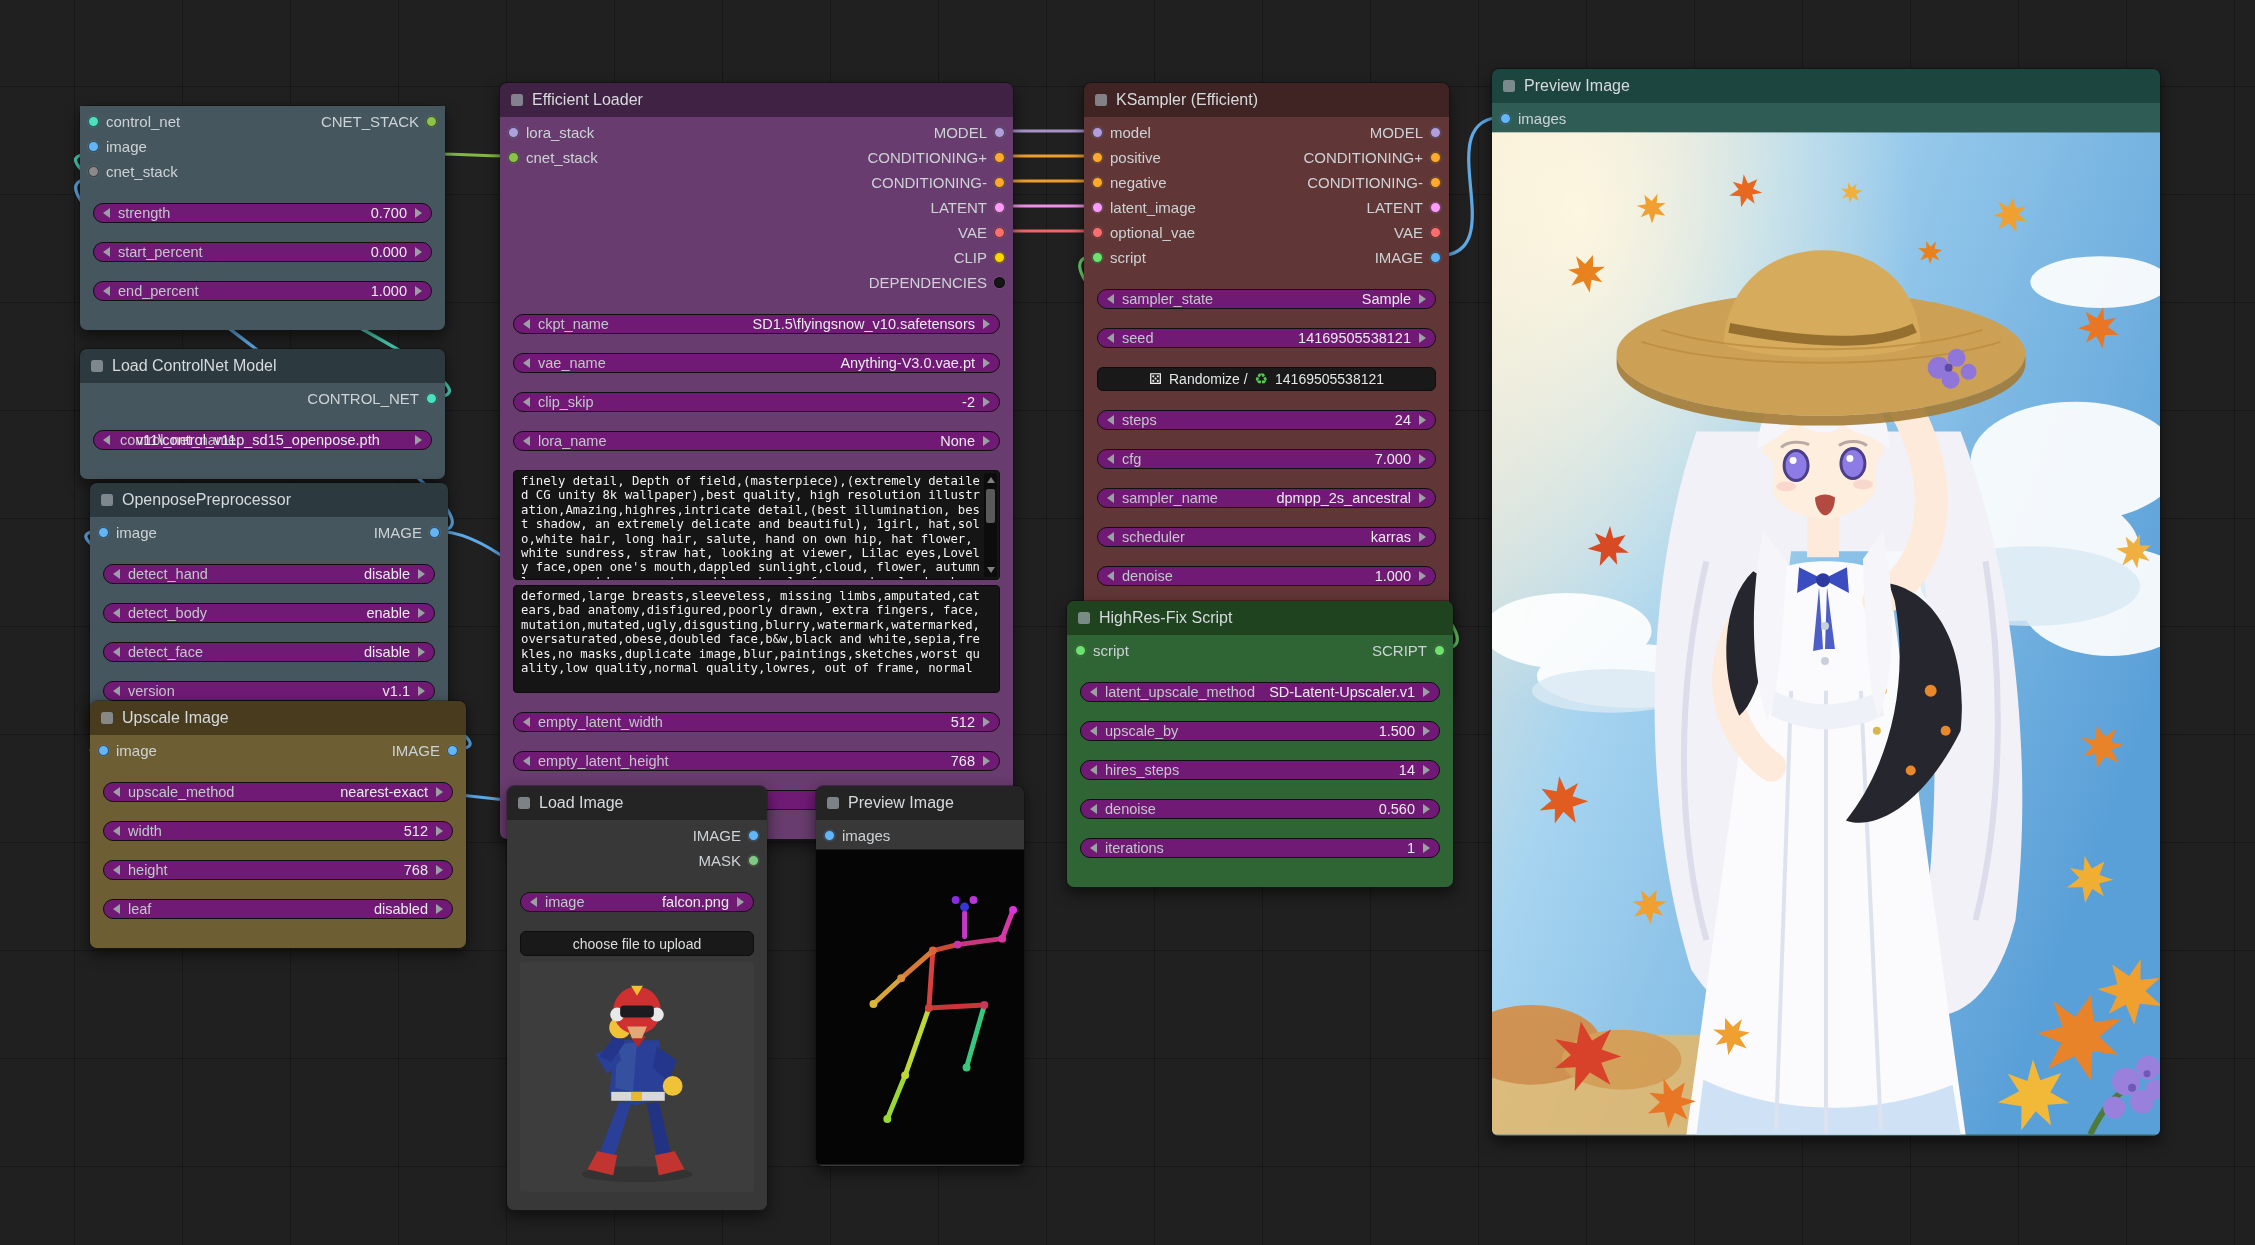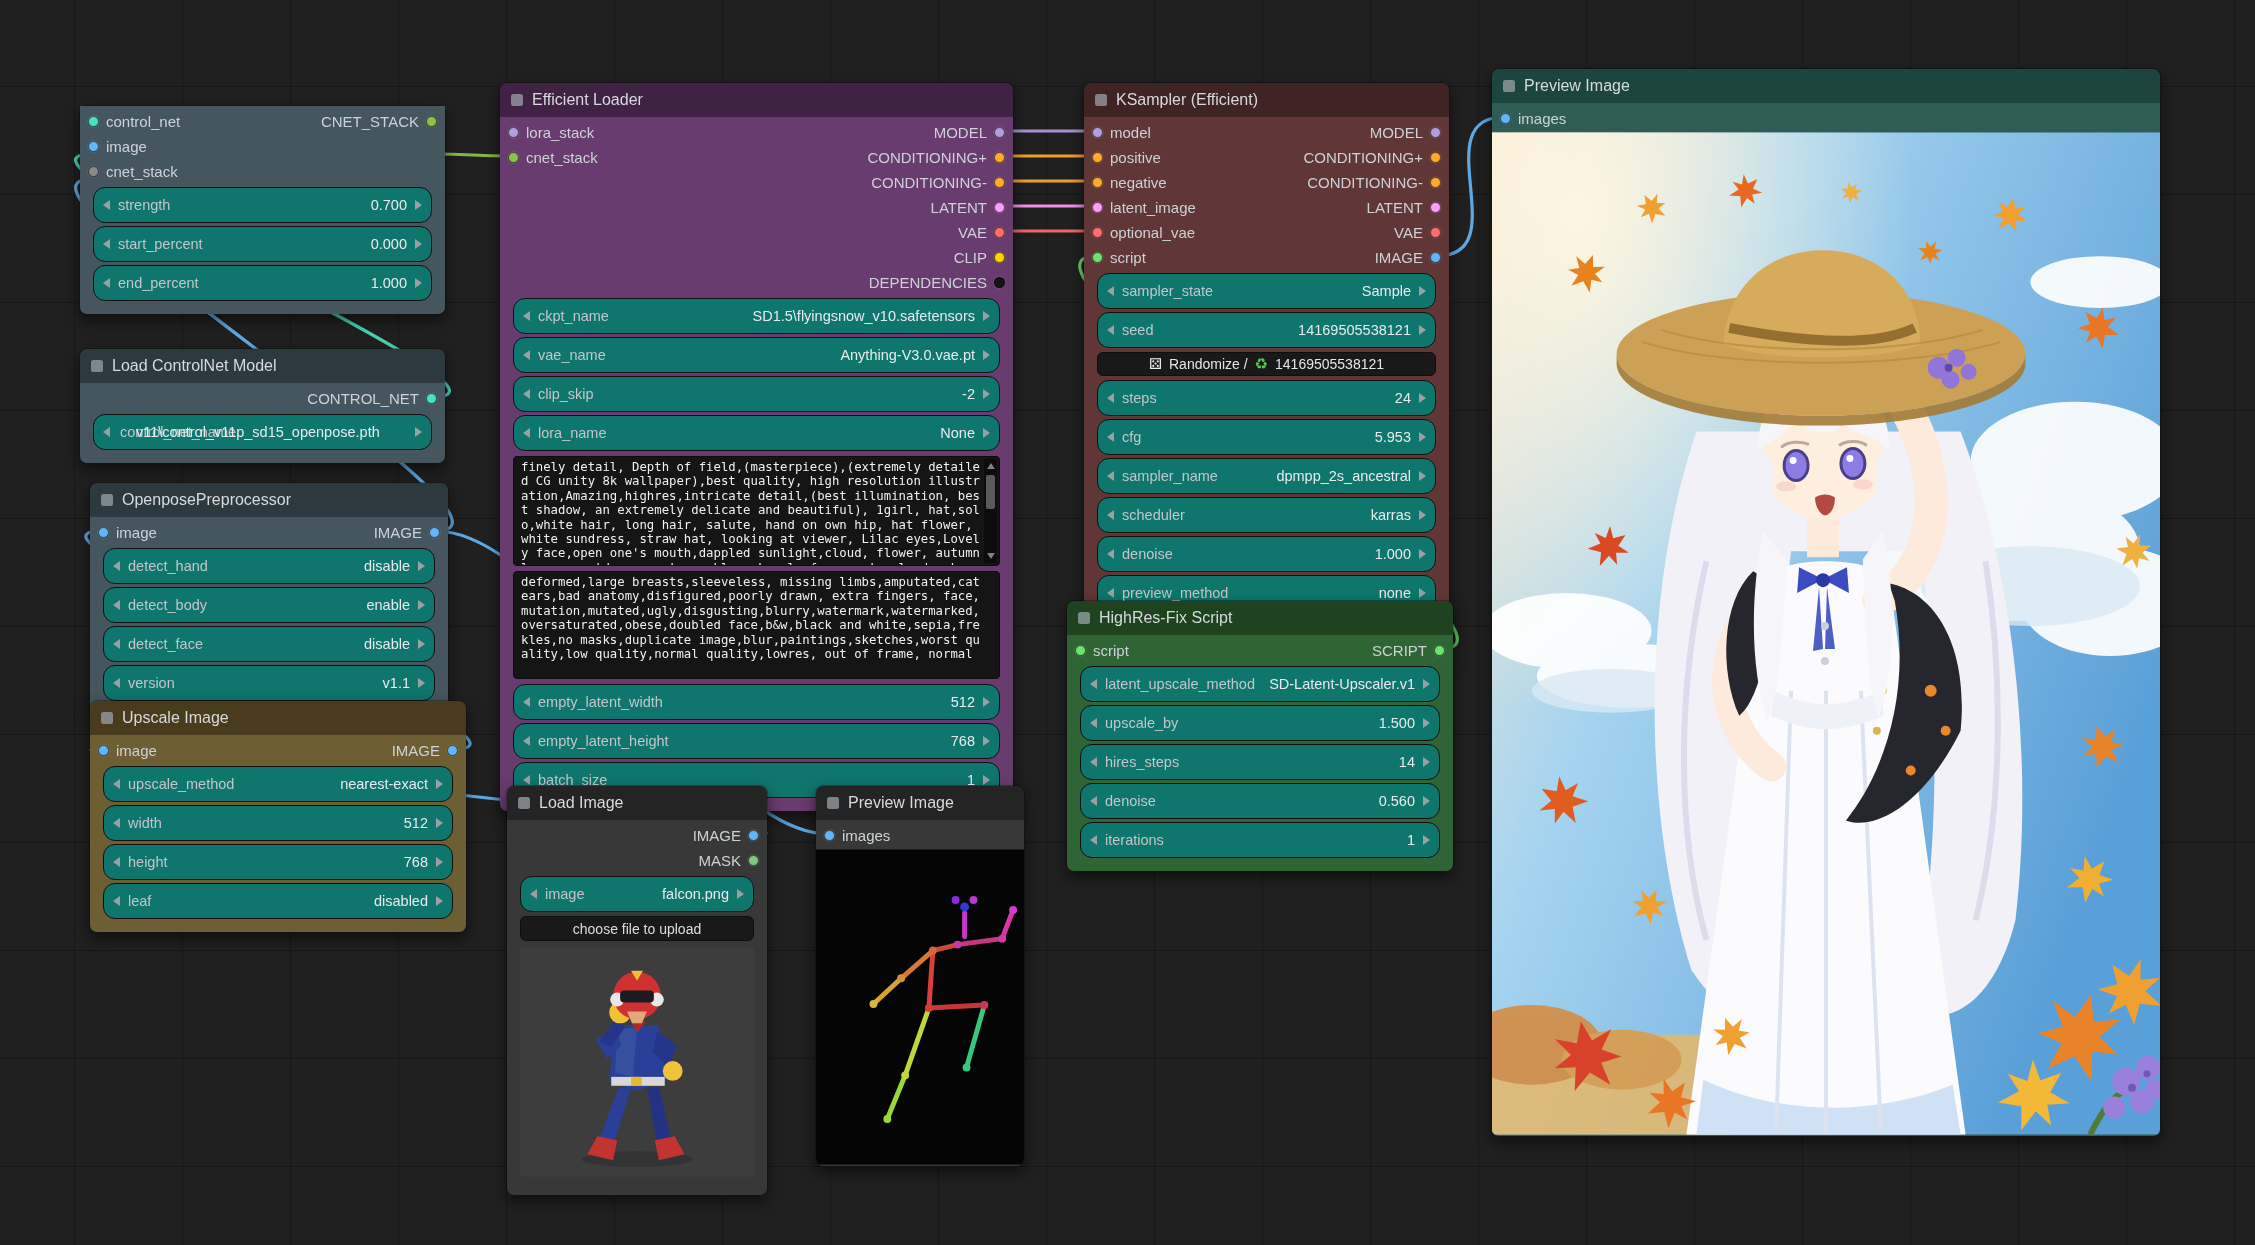--- a/index.html
+++ b/index.html
@@ -26,21 +26,21 @@
   .pout { margin-left:auto; }
   .plabel { font-size:15px; color:#ccd2d5; white-space:nowrap; }
   .dot { width:11px; height:11px; border-radius:50%; flex:none;
     border:1px solid rgba(0,0,0,.55); box-shadow:0 0 0 1px rgba(255,255,255,.07); }
   .d-model{background:#b39ddb}.d-cond{background:#ffa931}.d-latent{background:#ff9cf9}
   .d-vae{background:#ff6e6e}.d-clip{background:#ffd500}.d-img{background:#64b5f6}
   .d-mask{background:#81c784}.d-cnet{background:#4de0c0}.d-stack{background:#8bc34a}
   .d-script{background:#6ee26e}.d-dep{background:#161616}.d-gray{background:#8a8a8a}
   .d-lora{background:#b0a0e0}
 
-  .widget { position:relative; height:36px; margin:3px 13px; background:#0f766e;
+  .widget { position:relative; height:20px; margin:19px 13px; background:#701a75;
     border:1px solid #101010; border-radius:12px; display:flex; align-items:center;
     padding:0 9px; overflow:hidden; }
   .arr { width:0; height:0; border-top:5px solid transparent; border-bottom:5px solid transparent;
     border-right:7px solid #9aa0a3; flex:none; }
   .arr.r { border-right:none; border-left:7px solid #9aa0a3; }
   .wl { margin-left:8px; font-size:14.5px; color:#c2c6c8; white-space:nowrap; }
   .wv { margin-left:auto; margin-right:8px; font-size:14.5px; color:#e8eaeb; white-space:nowrap; }
   .widget.overlap { justify-content:space-between; }
   .widget.overlap .wl { position:absolute; left:26px; margin:0; }
   .widget.overlap .wv { position:absolute; left:42px; right:auto; margin:0; }
@@ -450,21 +450,21 @@
     </div>
     <div class="widget">
         <span class="arr"></span>
         <span class="wl">steps</span>
         <span class="wv">24</span>
         <span class="arr r"></span>
       </div>
     <div class="widget">
         <span class="arr"></span>
         <span class="wl">cfg</span>
-        <span class="wv">5.953</span>
+        <span class="wv">7.000</span>
         <span class="arr r"></span>
       </div>
     <div class="widget">
         <span class="arr"></span>
         <span class="wl">sampler_name</span>
         <span class="wv">dpmpp_2s_ancestral</span>
         <span class="arr r"></span>
       </div>
     <div class="widget">
         <span class="arr"></span>

